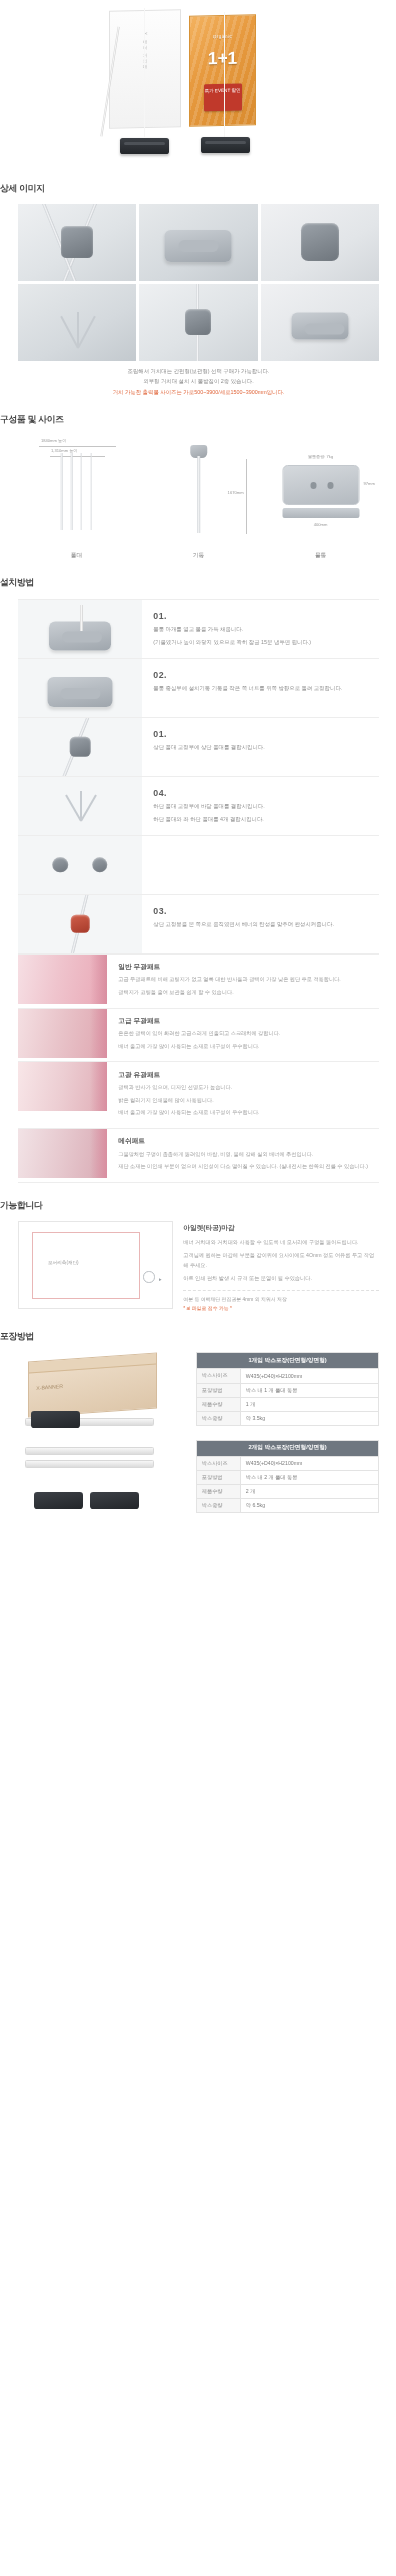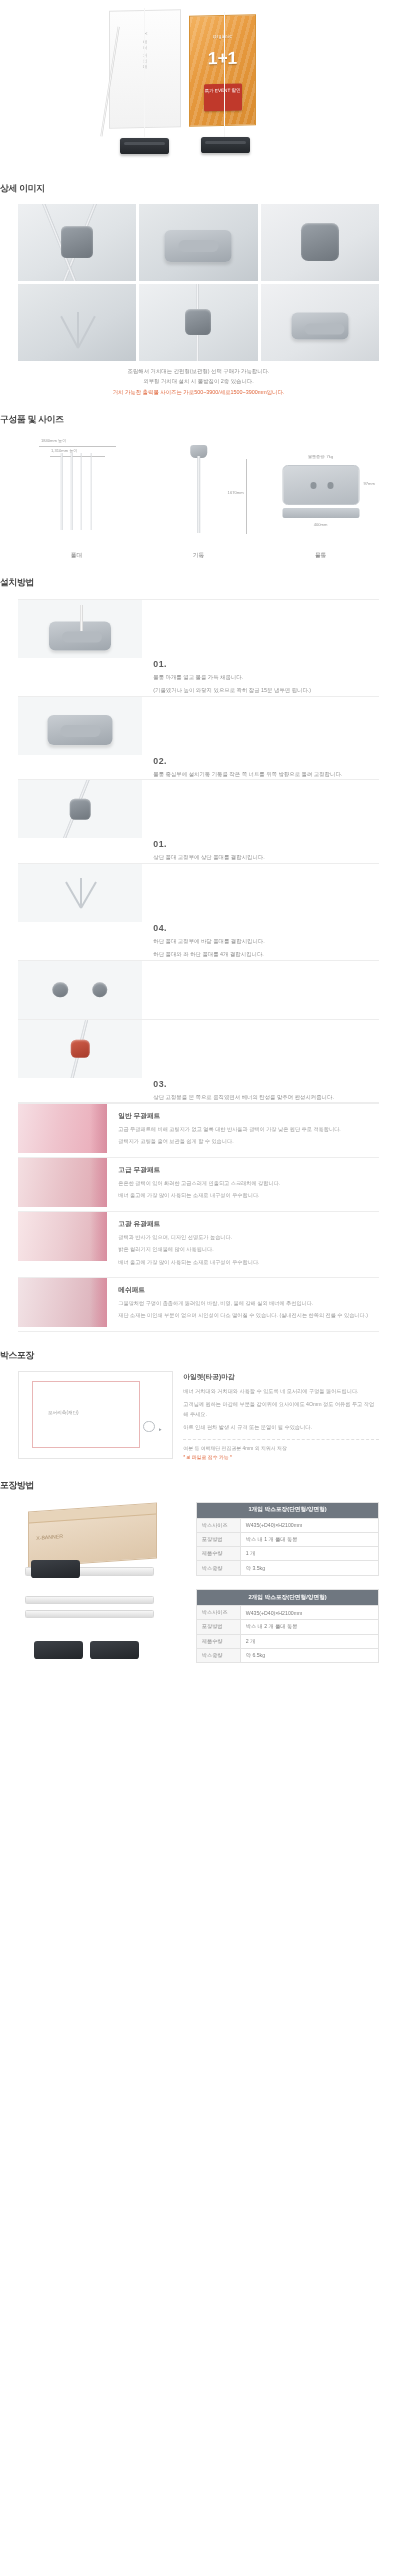--- a/index.html
+++ b/index.html
@@ -142,21 +142,21 @@
     width:77px; height:10.3px; border-radius:2.1px;
     background:linear-gradient(180deg,#cbd0d5,#aeb4ba);
   }
 
   
   .steps{ width:361px; margin:0 auto; }
   .step{ display:flex; align-items:stretch; border-top:0.5px solid #ededed; }
   .step:last-child{ border-bottom:0.5px solid #ededed; }
   .step-img{ width:124px; height:58px; position:relative; overflow:hidden; background:#f4f6f7; }
   .step-body{ flex:1; padding:11.3px 0 0 11.3px; }
-  .step-no{ font-size:8.8px; font-weight:bold; color:#5c5c5c; letter-spacing:0.5px;margin-top:48px; }
+  .step-no{ font-size:8.8px; font-weight:bold; color:#5c5c5c; letter-spacing:0.5px; }
   .step-desc{ font-size:5.4px; color:#909090; line-height:1.7; margin-top:4.1px; }
 
   
   .prod{ width:361px; margin:0 auto; display:flex; border-top:0.5px solid #ededed; }
   .prod:last-child{ border-bottom:0.5px solid #ededed; }
   .prod-img{ width:89px; height:49px; position:relative; overflow:hidden; }
   .skin-a{ background:linear-gradient(100deg,#f6dfe4 0%,#efc4cd 45%,#e9a8b6 100%); }
   .skin-b{ background:linear-gradient(100deg,#f4dfe2 0%,#e8c2c8 50%,#dfa6b0 100%); }
   .skin-c{ background:linear-gradient(100deg,#f8e6e8 0%,#eccdd2 50%,#e0adb6 100%); }
   .skin-d{ background:linear-gradient(100deg,#f2e3e6 0%,#e6c8ce 50%,#d9aab4 100%); }
@@ -445,21 +445,21 @@
       <div class="prod-body">
         <div class="prod-name">메쉬패트</div>
         <div class="prod-lines">
           <p>그물망처럼 구멍이 촘촘하게 뚫려있어 바람, 비영, 물에 강해 실외 배너에 추천입니다.</p>
           <p>재단 소재는 미인쇄 부분이 없으며 시인성이 다소 떨어질 수 있습니다. (실내전시는 한쪽의 전를 수 있습니다.)</p>
         </div>
       </div>
     </div>
   </div>
 
-  <div class="sec-title">박스포장</div>
+  <div class="sec-title">가능합니다</div>
   <div class="fin-wrap">
     <div class="fin-img">
       <div class="fin-banner"></div>
       <span class="fin-label">모서리측(재단)</span>
       <div class="fin-ring"></div>
       <span class="fin-arrow">▸</span>
     </div>
     <div class="fin-body">
       <div class="fin-title">아일렛(타공)마감</div>
       <div class="fin-lines">

